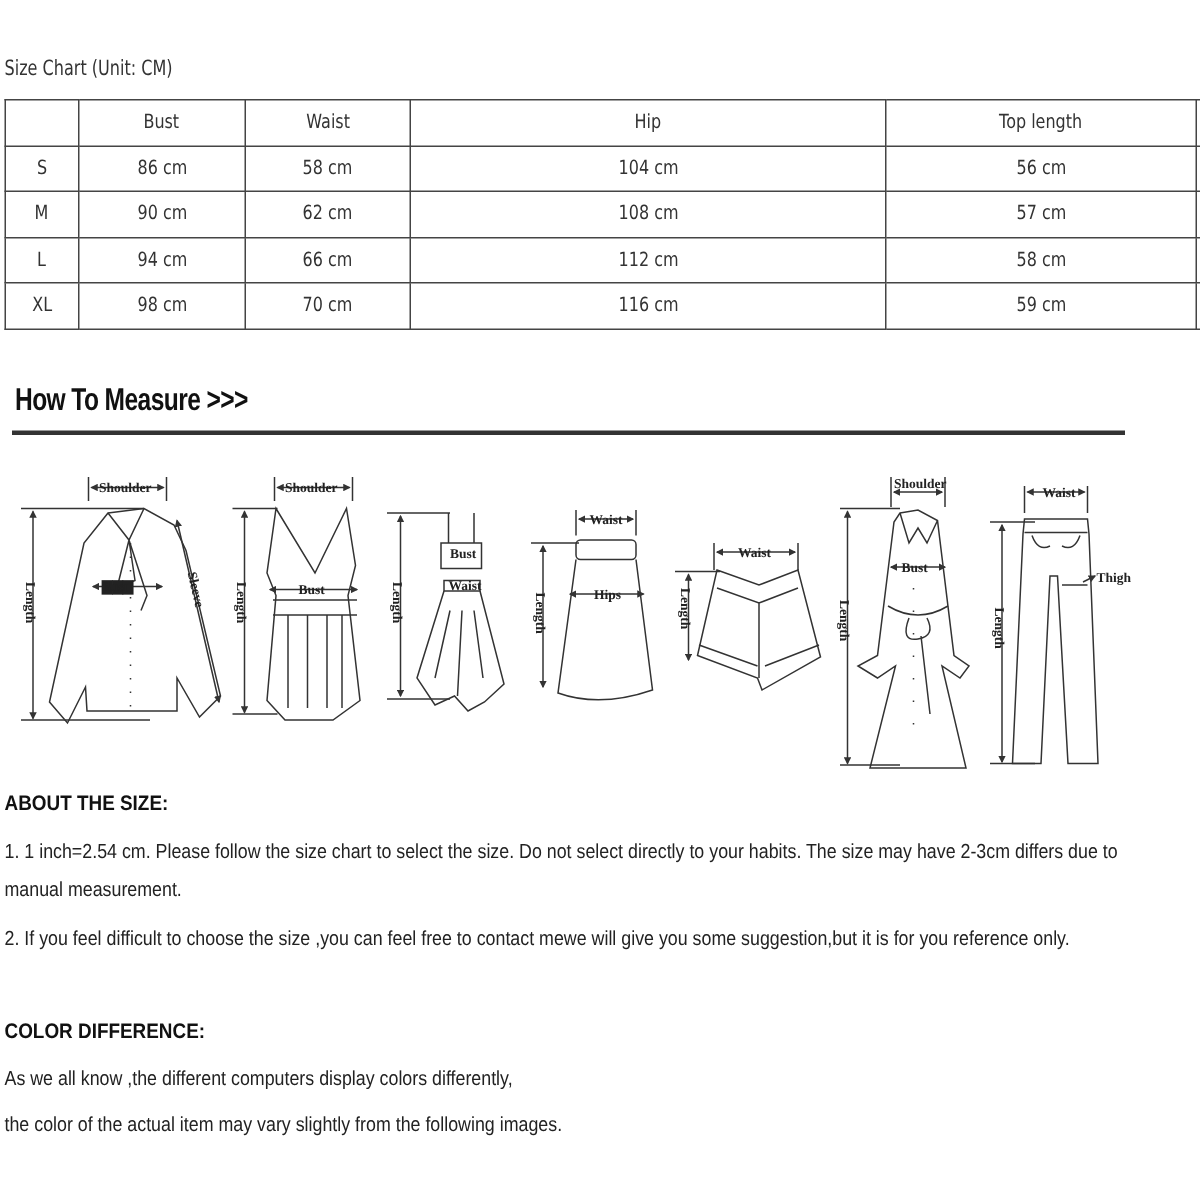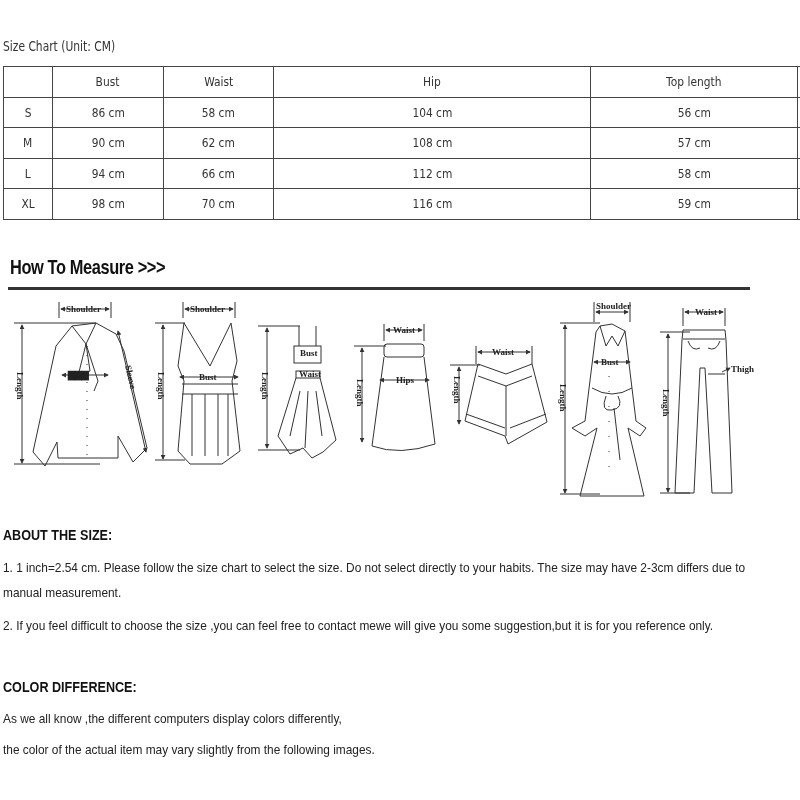--- a/index.html
+++ b/index.html
@@ -4,21 +4,21 @@
 <style>
   html, body { margin: 0; padding: 0; }
   body { width: 800px; height: 800px; background: #ffffff; position: relative; overflow: hidden; color: #222; }
   .abs { position: absolute; }
   .chart-title { left: 3px; top: 38px; font-family: "DejaVu Sans Condensed", "DejaVu Sans", sans-serif; font-stretch: condensed; font-size: 14px; color: #333; transform: scaleX(0.85); transform-origin: left center; white-space: nowrap; }
   table.size { position: absolute; left: 3px; top: 66px; width: 794px; border-collapse: collapse; table-layout: fixed; font-family: "DejaVu Sans", sans-serif; font-size: 13px; color: #333; }
   table.size td, table.size th { border: 1.5px solid #444; height: 29.5px; padding: 0; text-align: center; font-weight: normal; }
   table.size .cell-text { display: inline-block; transform: scaleX(0.82); white-space: nowrap; }
   .measure-title { left: 10px; top: 255px; font-family: "Liberation Sans", sans-serif; font-weight: bold; font-size: 21px; color: #111; transform: scaleX(0.78); transform-origin: left center; letter-spacing: -0.5px; white-space: nowrap; }
   .rule { left: 8px; top: 287px; width: 742px; height: 3px; background: #333; }
-  .illus { left: 0; top: 288px; width: 800px; height: 222px; text-align: center; }
+  .illus { left: 0; top: 304px; width: 800px; height: 222px; text-align: center; }
   .illus svg text { font-family: "Liberation Serif", serif; font-weight: bold; font-size: 9px; fill: #222; }
   .h-section { left: 3px; font-family: "Liberation Sans", sans-serif; font-weight: bold; font-size: 14px; color: #111; transform: scaleX(0.9); transform-origin: left center; white-space: nowrap; }
   .para { left: 3px; font-family: "Liberation Sans", sans-serif; font-size: 13.5px; color: #222; transform: scaleX(0.88); transform-origin: left center; white-space: nowrap; }
 </style>
 </head>
 <body>
 
 <div class="abs chart-title">Size Chart (Unit: CM)</div>
 
 <table class="size">

